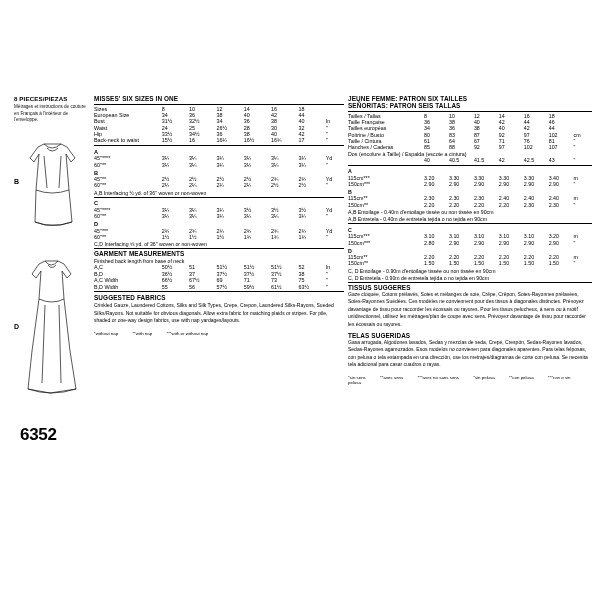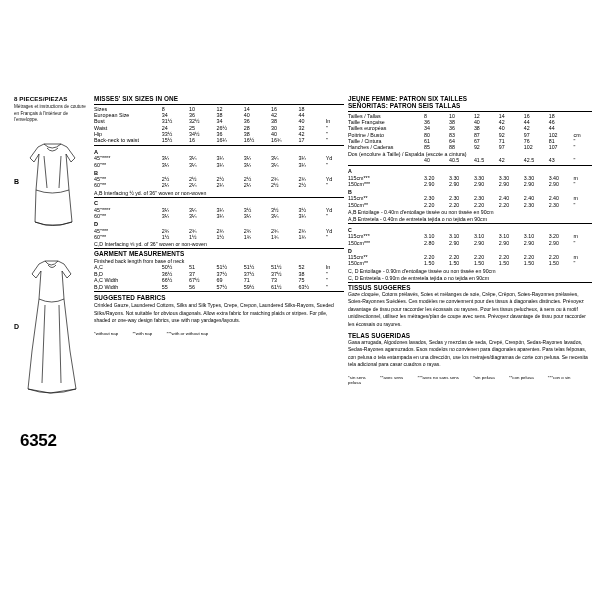--- a/index.html
+++ b/index.html
@@ -75,21 +75,21 @@
             <path d="M31 10 Q37 18 44 10"></path>
             <path d="M34 14 Q38 19 42 14"></path>
             <path d="M25 48 Q38 54 50 48"></path>
             <path d="M14 138 Q37 146 62 138"></path>
             <path d="M31 54 L28 132"></path>
             <path d="M45 54 L47 132"></path>
           </g>
         </svg>
       </div>
 
-      <div class="modelnum" style="top:330px;margin-top:6px;">6352</div>
+      <div class="modelnum" style="top:330px;">6352</div>
     </div>
 
     <div class="midcol">
       <div class="secthead">MISSES' SIX SIZES IN ONE</div>
       <div class="rule"></div>
 
       <table>
         <tbody>
           <tr>
             <td class="lbl">Sizes</td>

